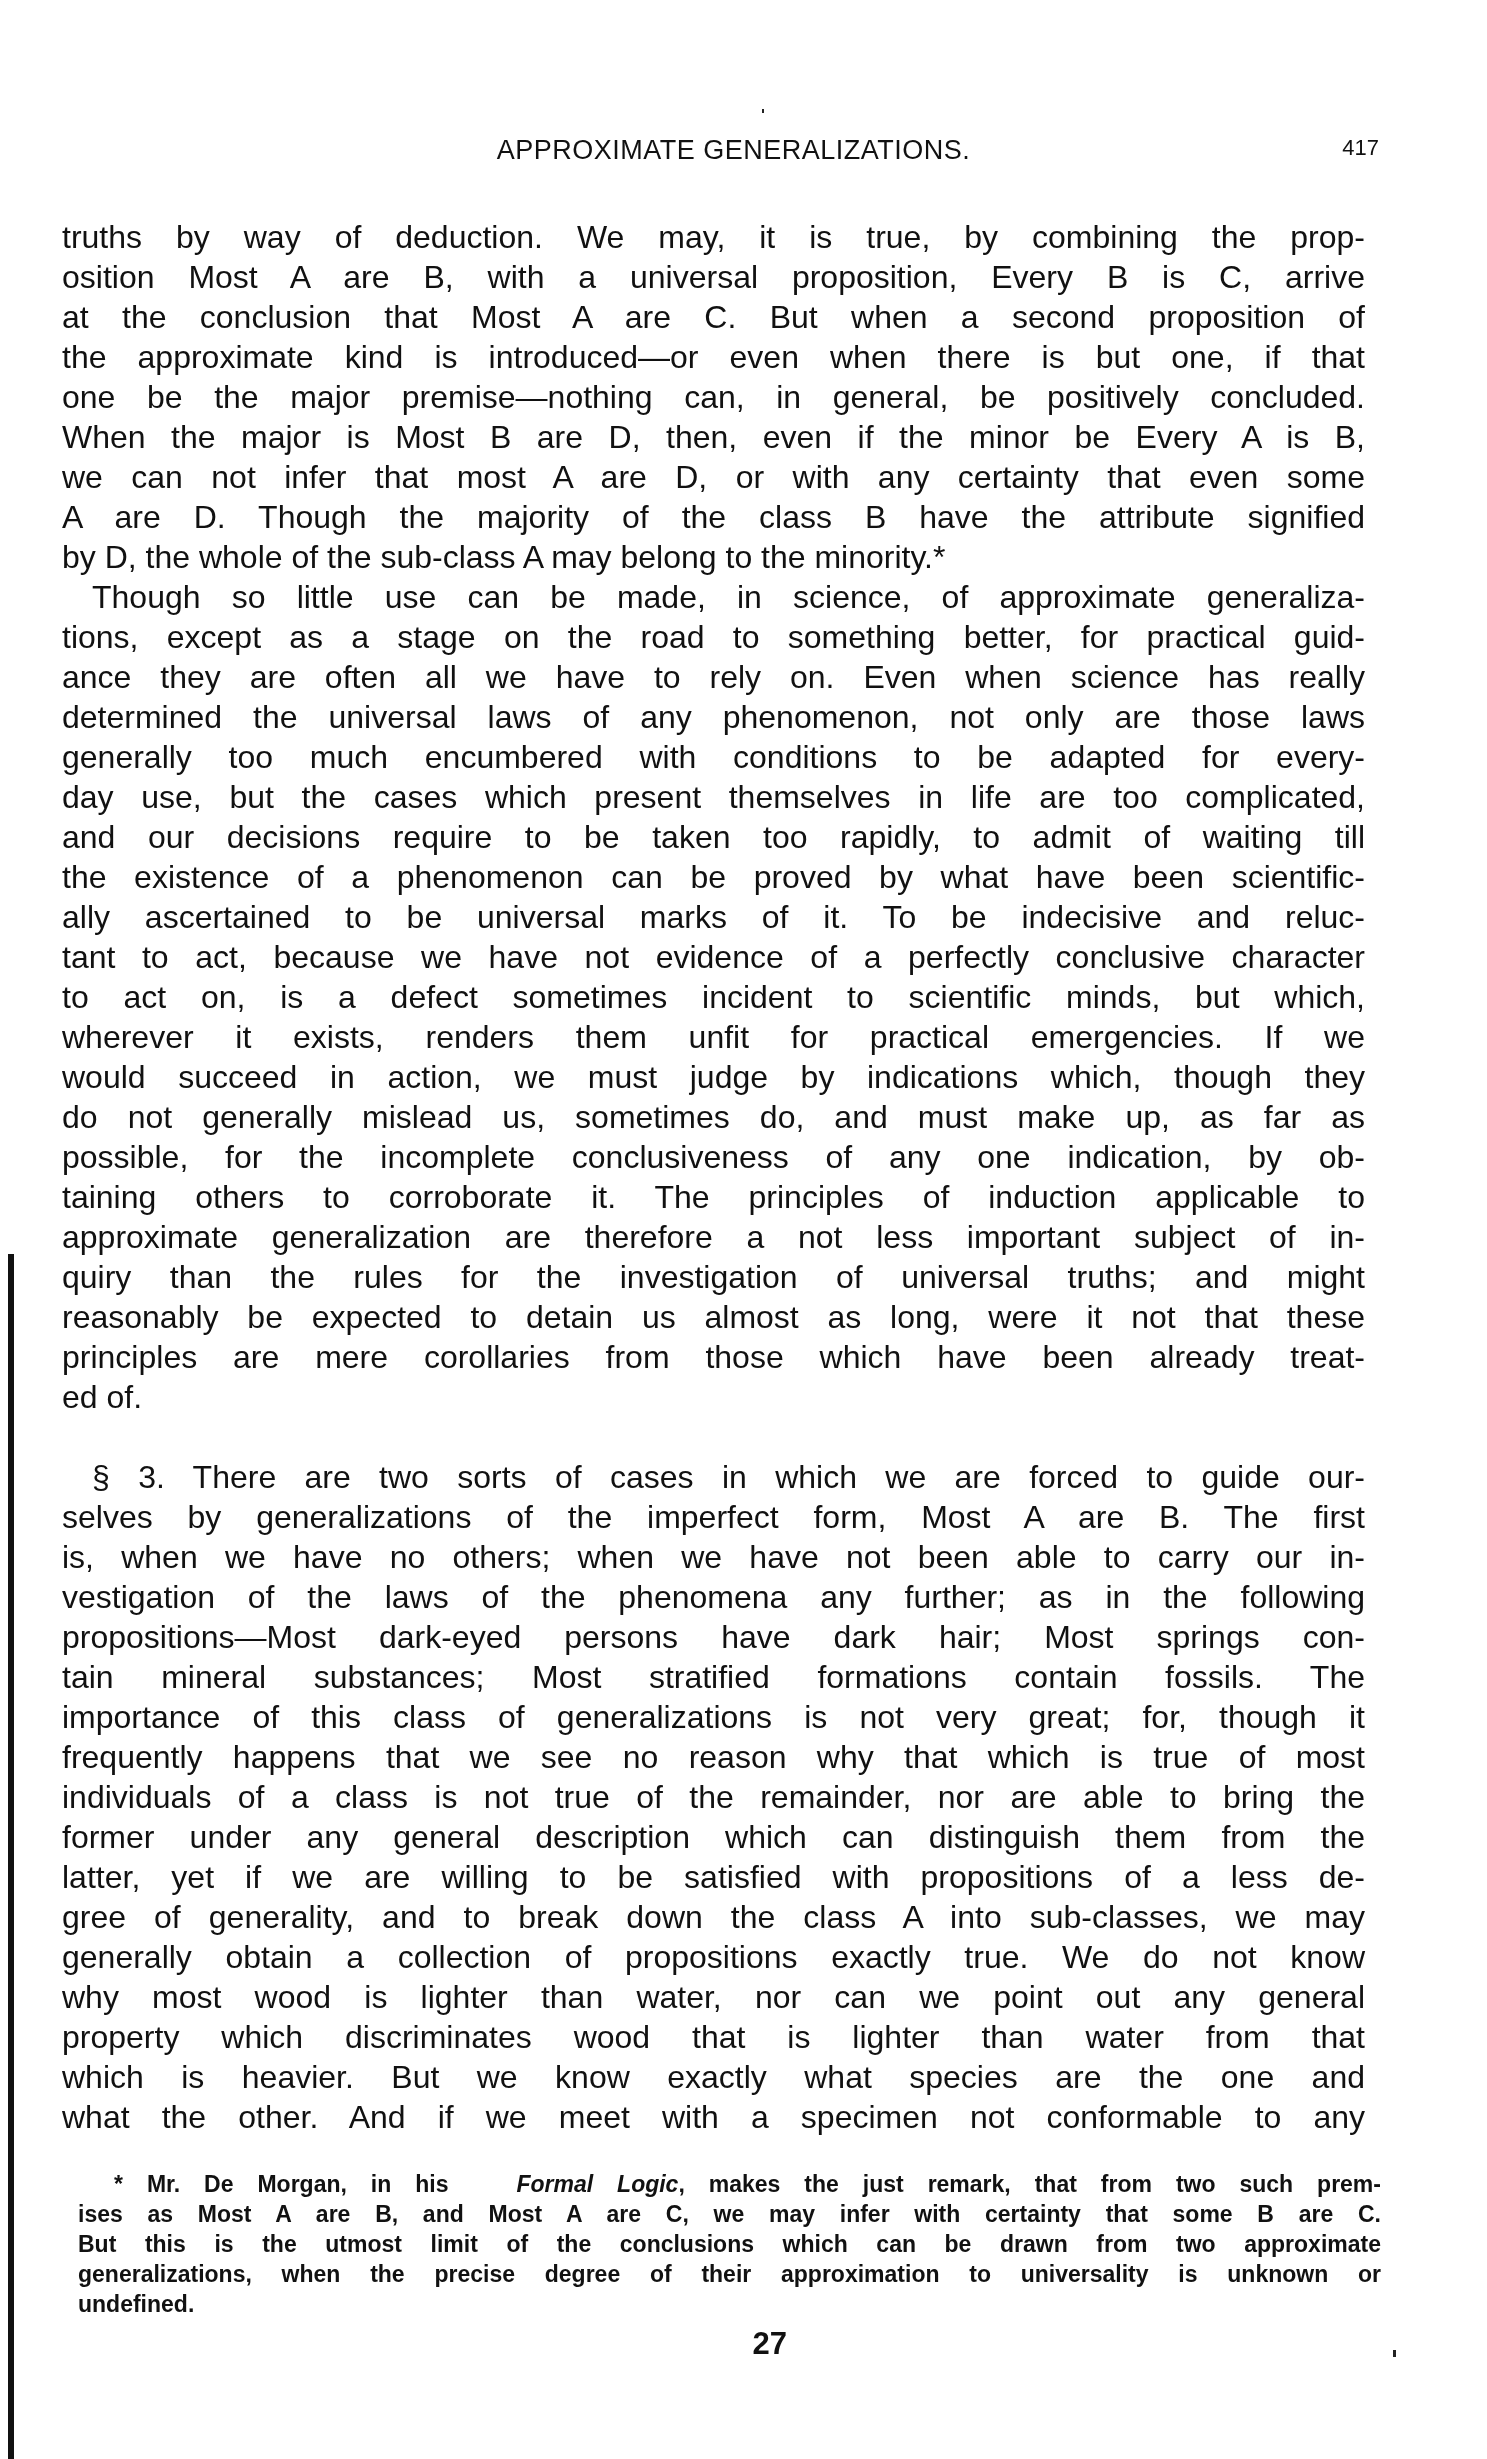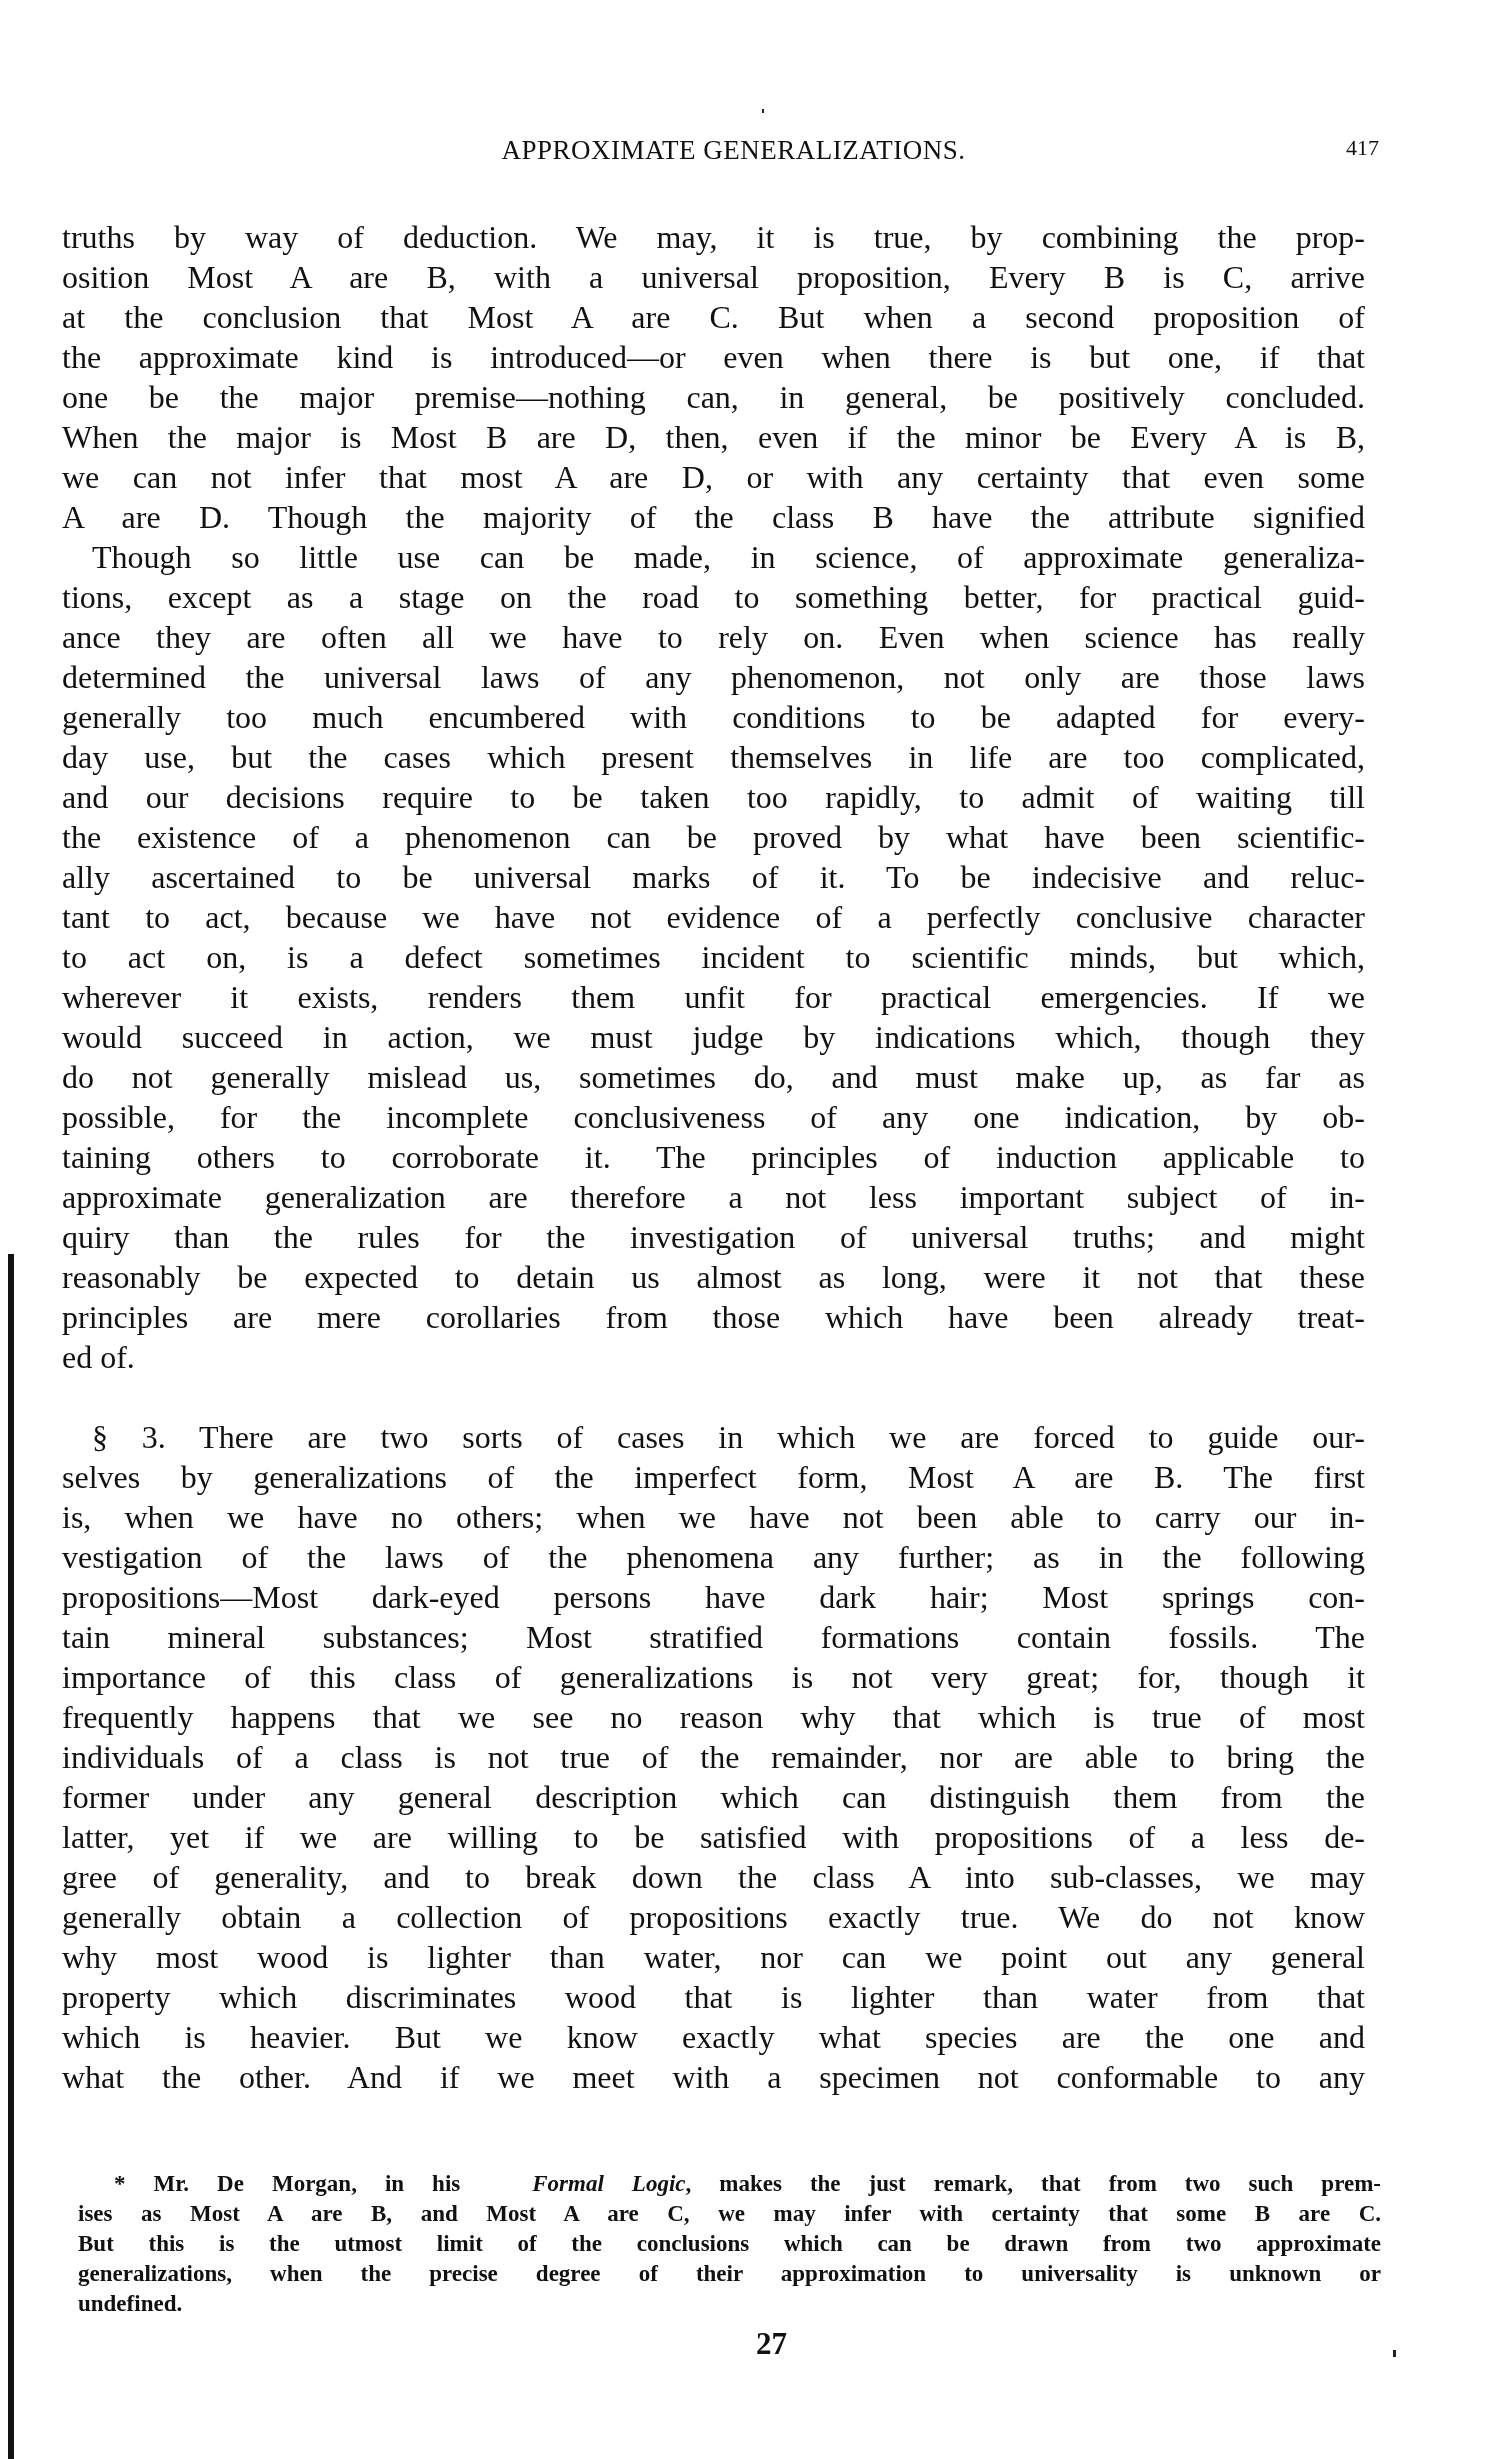--- a/index.html
+++ b/index.html
@@ -1,18 +1,18 @@
 <!DOCTYPE html>
 <html><head>
   <meta charset="utf-8">
   <style>
     html, body { margin: 0; padding: 0; background: #ffffff; }
     body { width: 1488px; height: 2460px; position: relative; overflow: hidden; }
     .page { position: absolute; left: 0; top: 0; width: 1488px; height: 2460px; background: #ffffff; color: #111; }
-    .serif { font-family: Liberation Serif, serif; }
+    .serif { font-family: Liberation Sans, sans-serif; }
     .running-head { position: absolute; top: 135px; left: 0; width: 1488px; height: 44px; }
     .running-title { position: absolute; left: 415px; width: 637px; top: 0; font-size: 27px; letter-spacing: 0.5px; white-space: nowrap; text-align: center; }
     .page-number { position: absolute; left: 1309px; width: 70px; top: 0; font-size: 22px; text-align: right; white-space: nowrap; }
     .body-text { position: absolute; left: 62px; width: 1303px; top: 217px; }
     .line { height: 40px; line-height: 40px; font-size: 32px; white-space: nowrap; text-align: justify; text-align-last: justify; }
     .line.last { text-align-last: left; }
     .line.indent { padding-left: 30px; }
     .line.blank { height: 40px; }
     .footnotes { position: absolute; left: 78px; width: 1303px; top: 2169px; }
     .fn-line { height: 30px; line-height: 30px; font-size: 23px; font-weight: bold; white-space: nowrap; text-align: justify; text-align-last: justify; }
@@ -41,20 +41,21 @@
 
     <div>
       <div class="line">truths by way of deduction.  We may, it is true, by combining the prop-</div>
       <div class="line">osition Most A are B, with a universal proposition, Every B is C, arrive</div>
       <div class="line">at the conclusion that Most A are C.  But when a second proposition of</div>
       <div class="line">the approximate kind is introduced—or even when there is but one, if that</div>
       <div class="line">one be the major premise—nothing can, in general, be positively concluded.</div>
       <div class="line">When the major is Most B are D, then, even if the minor be Every A is B,</div>
       <div class="line">we can not infer that most A are D, or with any certainty that even some</div>
       <div class="line">A are D.  Though the majority of the class B have the attribute signified</div>
+      <div class="line last">by D, the whole of the sub-class A may belong to the minority.*</div>
     </div>
 
     <div>
       <div class="line indent">Though so little use can be made, in science, of approximate generaliza-</div>
       <div class="line">tions, except as a stage on the road to something better, for practical guid-</div>
       <div class="line">ance they are often all we have  to rely on.  Even when science has really</div>
       <div class="line">determined the universal laws of any phenomenon, not only are those laws</div>
       <div class="line">generally too much encumbered with conditions to be adapted for every-</div>
       <div class="line">day use, but the cases which present themselves in life are too complicated,</div>
       <div class="line">and our decisions require to be taken too rapidly, to admit of waiting till</div>

